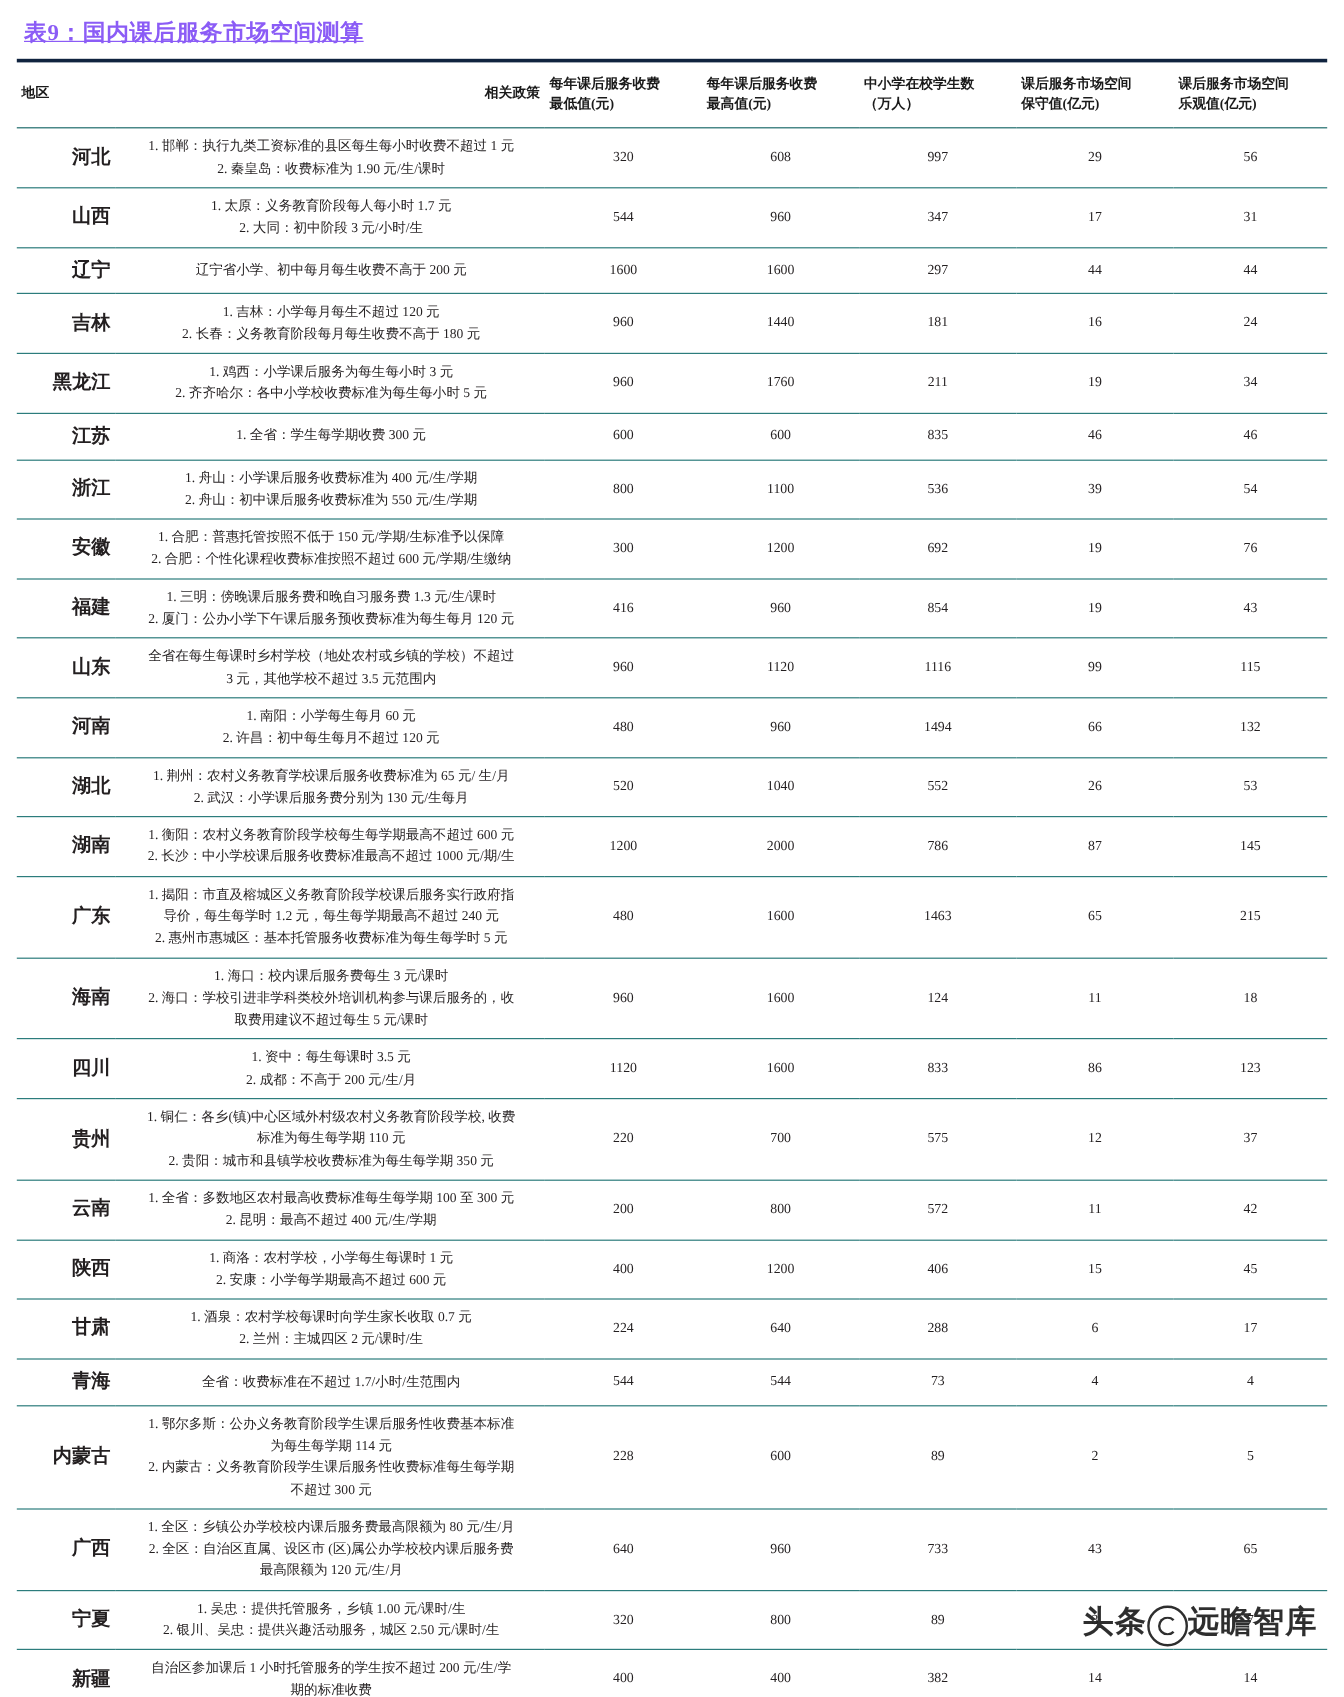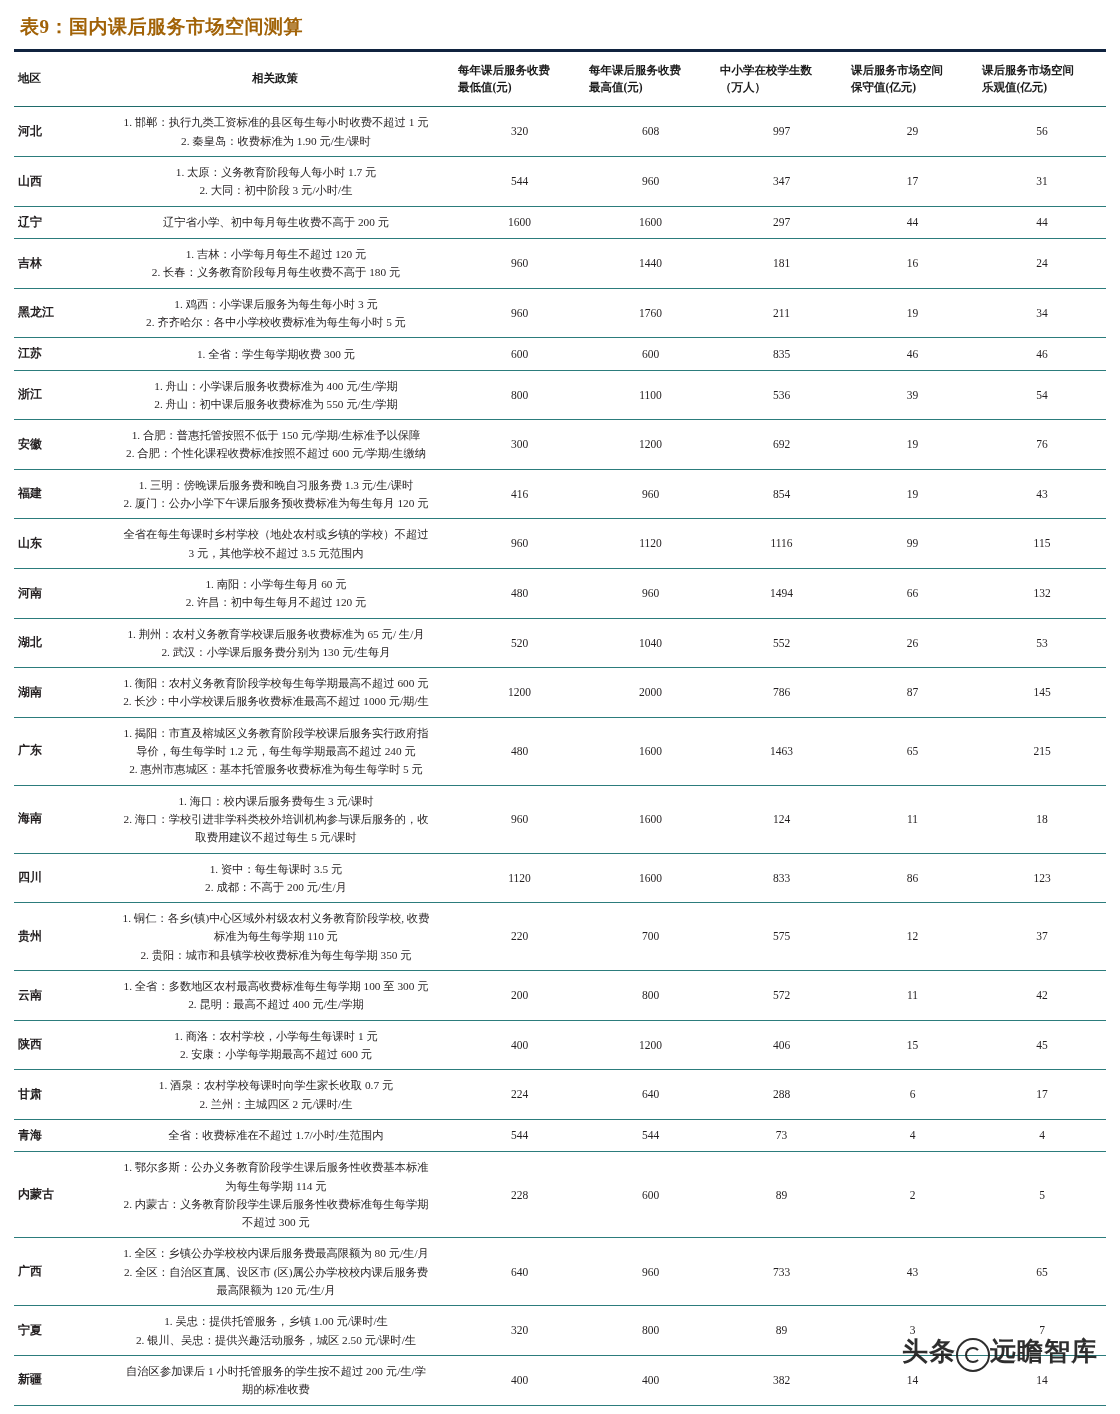--- a/index.html
+++ b/index.html
@@ -19,23 +19,24 @@
     width: 1120px;
     height: 1414px;
     position: relative;
     box-sizing: border-box;
     padding: 0 14px;
   }
   .title {
     font-family: "Liberation Serif", "DejaVu Serif", serif;
     font-weight: bold;
     font-size: 19px;
-    color: #a16207;
+    color: #8b5cf6;
     padding: 14px 0 9px 6px;
     letter-spacing: 0.5px;
+    text-decoration: underline;
   }
   .rule-top {
     border-top: 3px solid #10233f;
     height: 0;
     margin: 0 0 0 0;
   }
   table.tbl {
     width: 100%;
     border-collapse: collapse;
     table-layout: fixed;
@@ -53,32 +54,32 @@
     font-weight: bold;
     font-size: 11.5px;
     padding: 10px 4px 11px 4px;
     vertical-align: middle;
     text-align: left;
     line-height: 1.45;
     color: #1a1a1a;
     border-bottom: 1.6px solid #1f6b6b;
   }
   thead th.h-region { }
-  thead th.h-policy { text-align: center; }
+  thead th.h-policy { text-align: right; }
 
   tbody td {
     border-bottom: 1.1px solid #2c7c7c;
     padding: 6px 4px;
     vertical-align: middle;
     line-height: 1.62;
   }
   tbody tr td.region {
-    text-align: left;
+    text-align: right;
     font-weight: bold;
-    font-size: 12px;
+    font-size: 16px;
     white-space: nowrap;
   }
   tbody tr td.policy {
     text-align: center;
     padding-left: 10px;
     padding-right: 8px;
     font-size: 11.3px;
   }
   tbody tr td.num {
     text-align: center;

